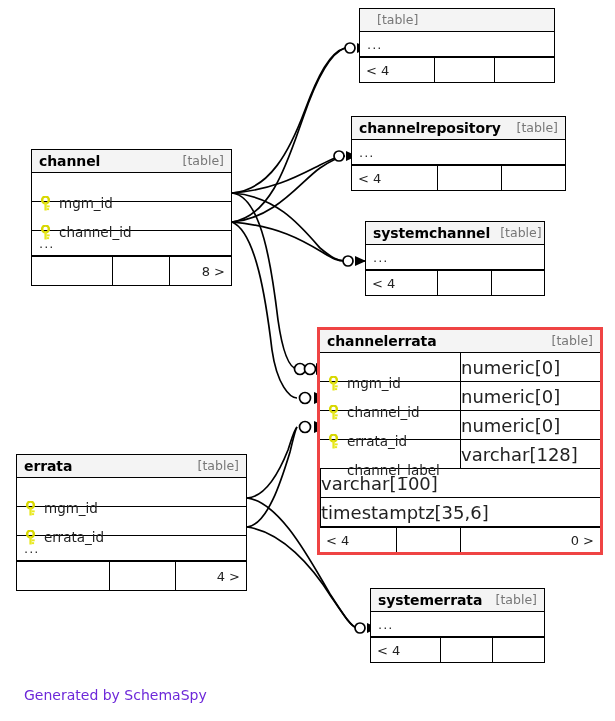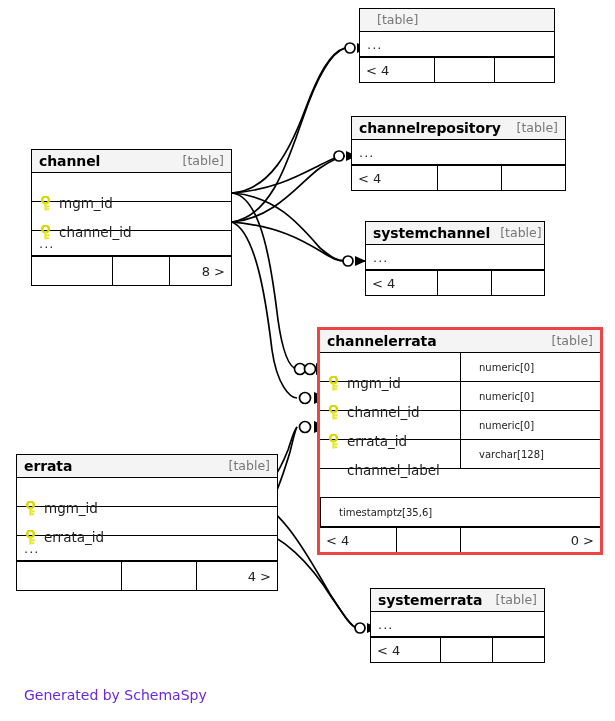--- a/index.html
+++ b/index.html
@@ -81,27 +81,27 @@
     align-items: center;
     flex: 1 1 auto;
     padding-left: 7px;
     min-width: 0;
     overflow: hidden;
     white-space: nowrap;
     margin-top: 32px;
   }
   .col-type {
     border-left: 1px solid #000000;
-    padding-left: 18px;
+    padding-left: 0;
     height: 100%;
     display: flex;
     align-items: center;
     box-sizing: border-box;
     white-space: nowrap;
-    font-size: 10px;
+    font-size: 18px;
   }
 
   .col-label { padding-left: 2px; }
   .col-name.indented .col-label { padding-left: 20px; }
 
   
   .key-icon {
     width: 13px;
     height: 15px;
     display: inline-block;
@@ -345,34 +345,35 @@
     </div>
 
     <div class="tbl-row">
       <span class="col-name indented">
         <span class="col-label">channel_label</span>
       </span>
       <span class="col-type" style="width:140px;">varchar[128]</span>
     </div>
 
     <div class="tbl-row">
+      <span class="col-type" style="width:140px;">varchar[100]</span>
     </div>
 
     <div class="tbl-row">
       <span class="col-type" style="width:140px;">timestamptz[35,6]</span>
     </div>
 
     <div class="tbl-footer" style="border-top:1px solid #000;">
       <div class="fcell left" style="width:27%;">&lt; 4</div>
       <div class="fcell left" style="width:23%;"></div>
       <div class="fcell right" style="width:50%;">0 &gt;</div>
     </div>
   </div>
 
-  <div class="table-node" style="left:16px; top:454px; width:262px;">
+  <div class="table-node" style="left:16px; top:454px; width:231px;">
     <div class="tbl-header">
       <span class="tbl-name">errata</span>
       <span class="tbl-kind">[table]</span>
     </div>
 
     <div class="tbl-row">
       <span class="col-name">
         <span class="key-icon">
           <svg viewBox="0 0 13 15" width="13" height="15">
             <circle cx="6.5" cy="4" r="3.4" fill="none" stroke="#d8d800" stroke-width="2.4"></circle>

